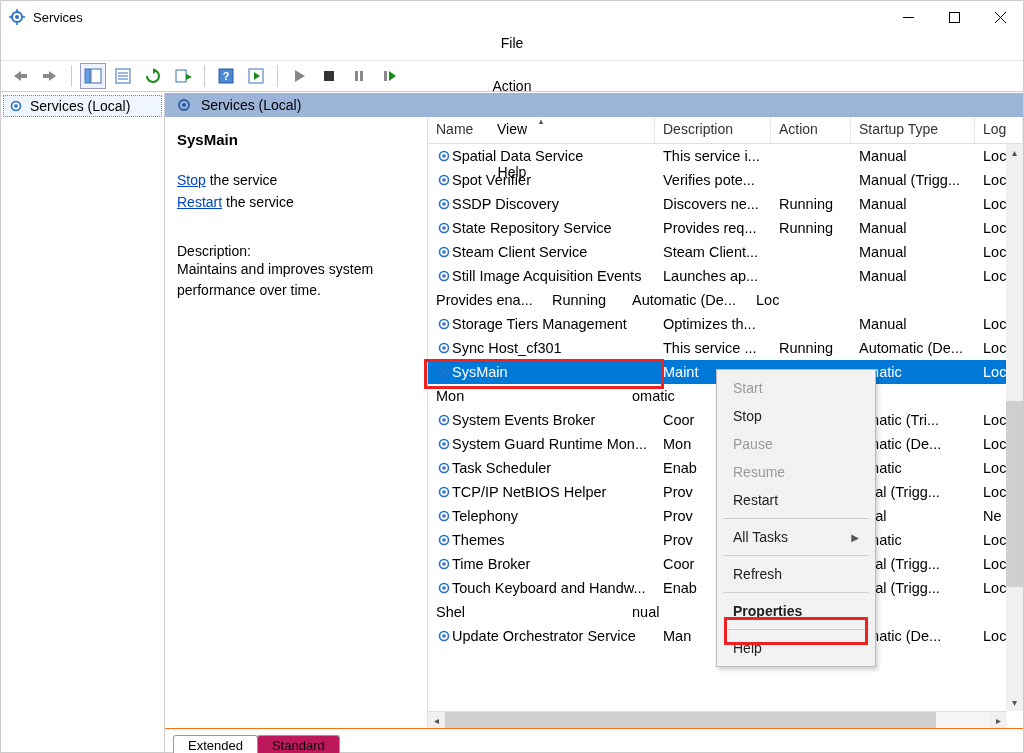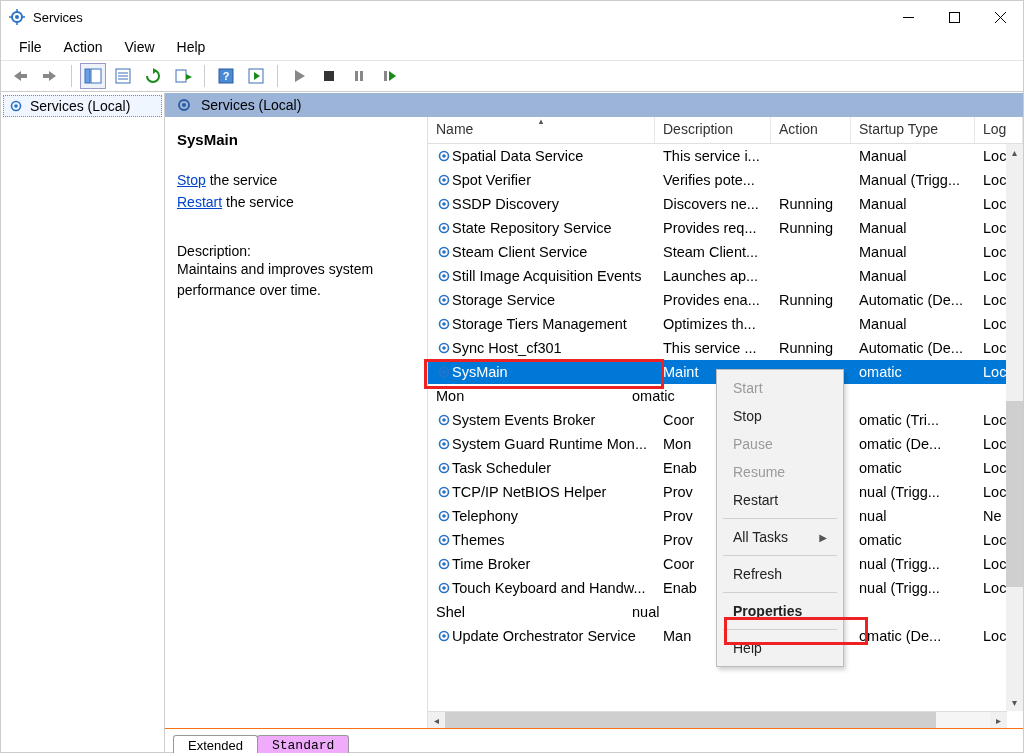--- a/index.html
+++ b/index.html
@@ -6,21 +6,21 @@
   body { margin: 0; background: #fff; width: 1024px; height: 753px; overflow: hidden; font-size: 14px; color: #000; }
   .window { width: 1024px; height: 753px; border: 1px solid #ccc; display: flex; flex-direction: column; }
 
   .titlebar { height: 32px; display: flex; align-items: center; padding: 0 0 0 8px; }
   .titlebar .title-icon { width: 16px; height: 16px; margin-right: 8px; }
   .titlebar .title { flex: 0 0 auto; font-size: 13px; }
   .titlebar .spacer { flex: 1; }
   .titlebar .winbtn { width: 46px; height: 32px; display: flex; align-items: center; justify-content: center; }
   .titlebar .winbtn svg { stroke: #000; }
 
-  .menubar { height: 27px; display: flex; align-items: center; padding: 0 10px; gap: 6px; }
+  .menubar { height: 27px; display: flex; align-items: center; padding: 0 10px; gap: 23px; flex-direction: column; }
   .menubar .menuitem { padding: 2px 8px; font-size: 14px; }
 
   .toolbar { height: 32px; display: flex; align-items: center; padding: 2px 6px; border-top: 1px solid #e5e5e5; border-bottom: 1px solid #ccc; gap: 4px; }
   .toolbar .sep { width: 1px; height: 22px; background: #ccc; margin: 0 4px; }
   .toolbar .tbtn { width: 26px; height: 26px; display: flex; align-items: center; justify-content: center; border: 1px solid transparent; }
   .toolbar .tbtn.boxed { border: 1px solid #99c; background: #eef3fb; }
   .toolbar svg { display: block; }
 
   .body { flex: 1; display: flex; border-top: 1px solid #fff; }
   .tree { width: 164px; border-right: 1px solid #ccc; padding: 2px; }
@@ -55,40 +55,40 @@
   .row .c-name { width: 227px; display: flex; align-items: center; }
   .row .c-desc { width: 116px; }
   .row .c-status { width: 80px; }
   .row .c-startup { width: 124px; }
   .row .c-logon { flex: 1; }
   .row.selected { background: #0078d7; color: #fff; }
   .row .gear-sm { width: 16px; height: 16px; flex-shrink: 0; }
 
   .red-box { position: absolute; border: 3px solid #e22; pointer-events: none; }
 
-  .context-menu { position: absolute; background: #f2f2f2; border: 1px solid #bdbdbd; box-shadow: 2px 3px 4px rgba(0,0,0,.18); width: 128px; padding: 4px 0; font-size: 14px; }
+  .context-menu { position: absolute; background: #f2f2f2; border: 1px solid #bdbdbd; box-shadow: 2px 3px 4px rgba(0,0,0,.18); width: 160px; padding: 4px 0; font-size: 14px; }
   .context-menu .cm-item { padding: 6px 16px; color: #222; display: flex; align-items: center; justify-content: space-between; }
   .context-menu .cm-item.disabled { color: #9a9a9a; }
   .context-menu .cm-item.bold { font-weight: 700; }
   .context-menu .cm-sep { height: 1px; background: #cfcfcf; margin: 4px 6px; }
   .context-menu .cm-arrow { font-size: 10px; color: #555; }
 
   .hscroll { position: absolute; left: 0; right: 16px; bottom: 0; height: 17px; background: #f0f0f0; border-top: 1px solid #ddd; display:flex; align-items:center; }
   .hscroll .arrow { width: 17px; height: 17px; display:flex; align-items:center; justify-content:center; font-size:10px; color:#555; }
   .hscroll .track { flex:1; background:#f5f5f5; position:relative; height:100%; }
   .hscroll .thumb { position:absolute; left:0; top:0; height:100%; width:90%; background:#cfcfcf; }
   .vscroll { position: absolute; top: 27px; right: 0; bottom: 17px; width: 17px; background: #f0f0f0; }
   .vscroll .arrow { width:17px; height:17px; display:flex; align-items:center; justify-content:center; font-size:10px; color:#555; }
   .vscroll .track { position:absolute; top:17px; bottom:17px; left:0; right:0; }
   .vscroll .thumb { position:absolute; left:0; right:0; height:35%; top:45%; background:#cfcfcf; }
   .vscroll .arrow.bottom { position:absolute; bottom:0; }
 
   .tabs { height: 24px; display: flex; align-items: flex-end; padding-left: 8px; border-top: 1px solid #f97316; }
   .tab { padding: 2px 14px 0; border: 1px solid #999; border-bottom: none; border-radius: 3px 3px 0 0; font-size: 13px; background:#f7f7f7; margin-right: -1px; position: relative; top: 1px; }
-  .tab.back { background:#f0abfc; z-index:0;font-family:Liberation Mono, monospace; }
+  .tab.back { background:#be185d; z-index:0; }
   .tab.front { background:#fff; z-index:1; }
 </style>
 </head>
 <body>
 
 <div class="window">
 
   <div class="titlebar">
     <svg class="title-icon" viewBox="0 0 16 16">
         <circle cx="8" cy="8" r="5" fill="none" stroke="#2a72c8" stroke-width="2"></circle>
@@ -321,27 +321,20 @@
                     <circle cx="8" cy="8" r="1.8" fill="#2a72c8"></circle>
                   </svg>
                   <span>Still Image Acquisition Events</span>
                 </div>
                 <div class="cell c-desc">Launches ap...</div>
                 <div class="cell c-status"></div>
                 <div class="cell c-startup">Manual</div>
                 <div class="cell c-logon">Loc</div>
               </div>
               <div class="row">
-                <div class="cell c-name">
-                  <svg class="gear-sm" viewBox="0 0 16 16">
-                    <circle cx="8" cy="8" r="4.5" fill="none" stroke="#2a72c8" stroke-width="1.6"></circle>
-                    <circle cx="8" cy="8" r="1.8" fill="#2a72c8"></circle>
-                  </svg>
-                  <span>Storage Service</span>
-                </div>
                 <div class="cell c-desc">Provides ena...</div>
                 <div class="cell c-status">Running</div>
                 <div class="cell c-startup">Automatic (De...</div>
                 <div class="cell c-logon">Loc</div>
               </div>
               <div class="row">
                 <div class="cell c-name">
                   <svg class="gear-sm" viewBox="0 0 16 16">
                     <circle cx="8" cy="8" r="4.5" fill="none" stroke="#2a72c8" stroke-width="1.6"></circle>
                     <circle cx="8" cy="8" r="1.8" fill="#2a72c8"></circle>

